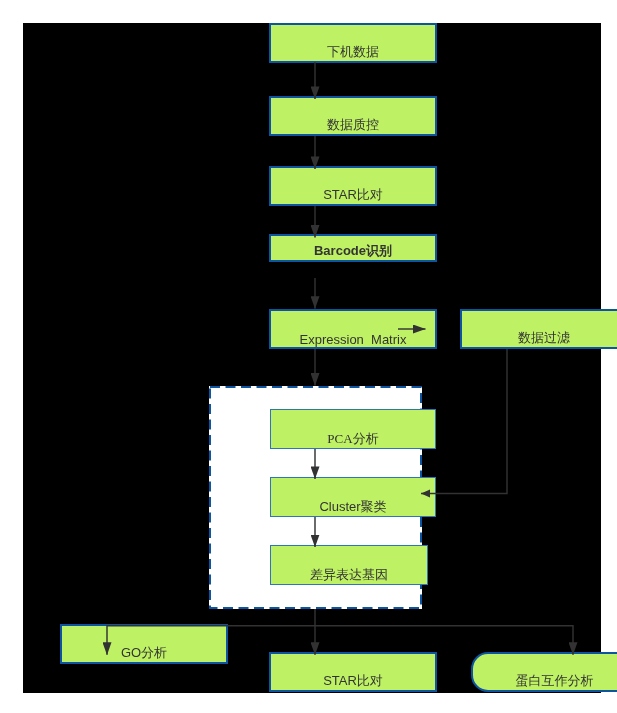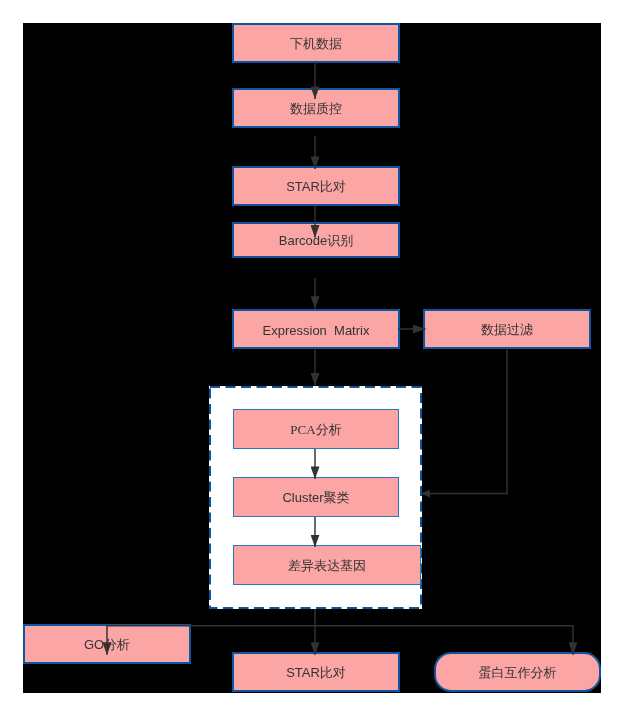--- a/index.html
+++ b/index.html
@@ -7,49 +7,49 @@
   body{
     width:617px;height:713px;
     font-family:"Liberation Sans",sans-serif;
     -webkit-font-smoothing:antialiased;
   }
   #stage{position:relative;width:617px;height:713px;overflow:hidden;background:#ffffff;}
   .canvas{position:absolute;background:#000000;}
   .group-panel{position:absolute;background:#ffffff;box-sizing:border-box;}
   svg.overlay{position:absolute;left:0;top:0;width:617px;height:713px;pointer-events:none;}
   .node{
-    position:absolute;background:#fca5a5;
+    position:absolute;background:#bef264;
     border:2px solid #0d55a0;
-    display:flex;align-items:center;justify-content:center;
+    display:flex;align-items:flex-end;justify-content:center;
     color:#333333;font-size:13px;
     padding-top:2px;
-    box-sizing:border-box;white-space:pre;
+    box-sizing:border-box;white-space:pre;margin-left:37px;
   }
   .node.thin{border-width:1px;border-color:#2e76b8;}
   .node > span{display:block;}
 </style>
 </head>
 <body>
 
 <div id="stage">
   <div class="canvas" id="canvas" style="left: 23px; top: 23px; width: 578px; height: 670px; background: rgb(0, 0, 0);"></div>
   <div class="group-panel" id="grp" style="left: 209px; top: 386px; width: 213px; height: 223px; background: rgb(255, 255, 255);"></div>
   <svg class="overlay" id="grpsvg" viewBox="0 0 617 713">
       <rect x="210" y="387" width="211" height="221" fill="none" stroke="#0d55a0" stroke-width="2" stroke-dasharray="10 5.5"></rect>
     </svg>
   <div id="nodes">
       <div class="node" style="left: 232px; top: 23px; width: 168px; height: 40px;"><span>下机数据</span></div>
-      <div class="node" style="left: 232px; top: 88px; width: 168px; height: 40px;"><span>数据质控</span></div>
+      <div class="node" style="left: 232px; top: 96px; width: 168px; height: 40px;"><span>数据质控</span></div>
       <div class="node" style="left: 232px; top: 166px; width: 168px; height: 40px;"><span>STAR比对</span></div>
-      <div class="node" style="left: 232px; top: 222px; width: 168px; height: 36px;"><span>Barcode识别</span></div>
+      <div class="node" style="left: 232px; top: 234px; width: 168px; height: 28px; font-weight: bold;"><span>Barcode识别</span></div>
       <div class="node" style="left: 232px; top: 309px; width: 168px; height: 40px;"><span>Expression  Matrix</span></div>
       <div class="node" style="left: 423px; top: 309px; width: 168px; height: 40px;"><span>数据过滤</span></div>
       <div class="node thin" style="left: 233px; top: 409px; width: 166px; height: 40px; font-family: Liberation Serif, serif;"><span>PCA分析</span></div>
       <div class="node thin" style="left: 233px; top: 477px; width: 166px; height: 40px;"><span>Cluster聚类</span></div>
-      <div class="node thin" style="left: 233px; top: 545px; width: 188px; height: 40px;"><span>差异表达基因</span></div>
+      <div class="node thin" style="left: 233px; top: 545px; width: 158px; height: 40px;"><span>差异表达基因</span></div>
       <div class="node" style="left: 23px; top: 624px; width: 168px; height: 40px;"><span>GO分析</span></div>
       <div class="node" style="left: 232px; top: 652px; width: 168px; height: 40px;"><span>STAR比对</span></div>
       <div class="node" style="left: 434px; top: 652px; width: 167px; height: 40px; border-radius: 17px;"><span>蛋白互作分析</span></div>
     </div>
   <svg class="overlay" id="svg" viewBox="0 0 617 713">
       <defs>
         <marker id="ah" viewBox="0 0 12.6 9" refX="12.5" refY="4.5" markerWidth="12.6" markerHeight="9" orient="auto-start-reverse" markerUnits="userSpaceOnUse">
           <path d="M0,0 L12.6,4.5 L0,9 z" fill="#323232"></path>
         </marker>
         <marker id="ahs" viewBox="0 0 9.5 8.3" refX="9.4" refY="4.15" markerWidth="9.5" markerHeight="8.3" orient="auto-start-reverse" markerUnits="userSpaceOnUse">

